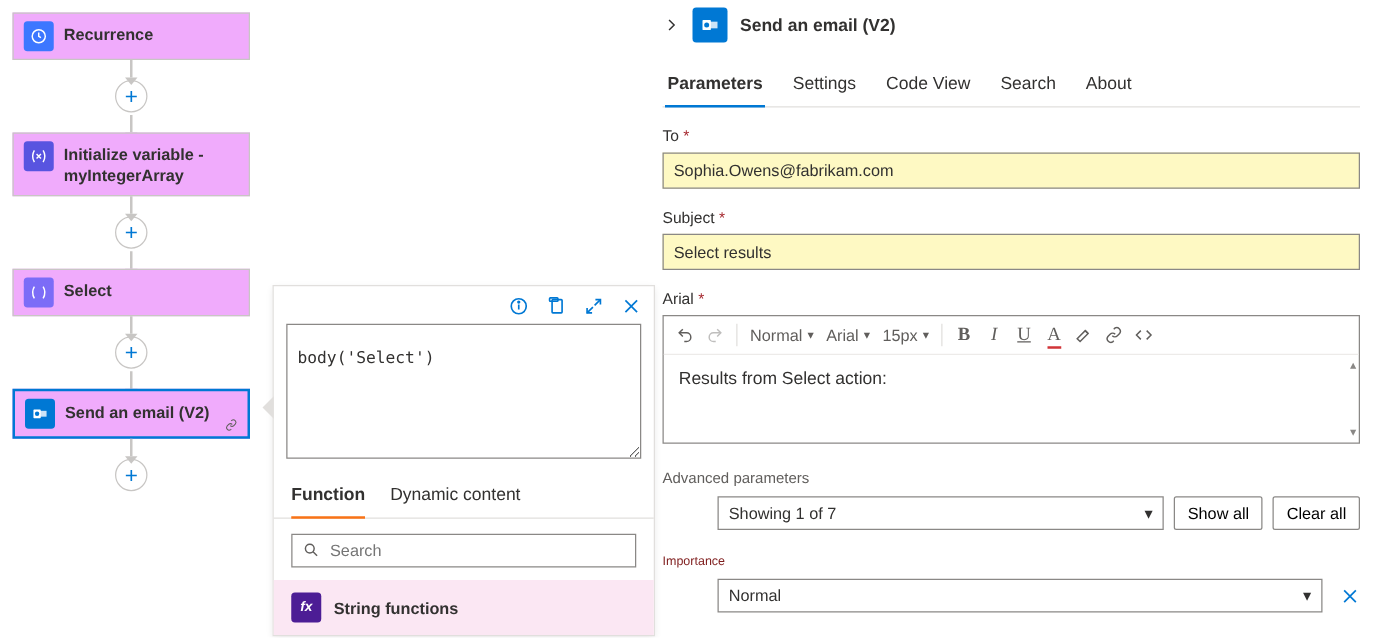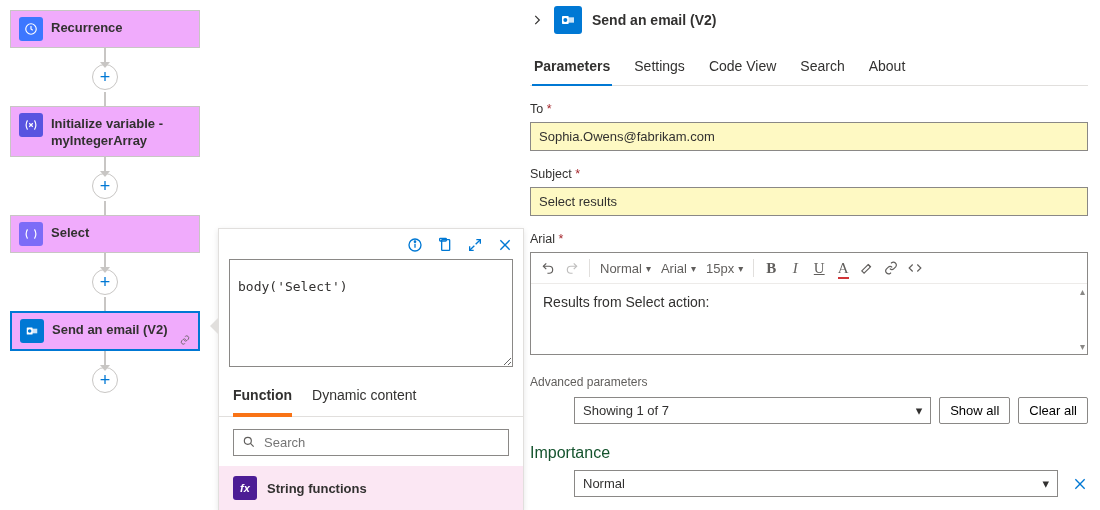--- a/index.html
+++ b/index.html
@@ -133,21 +133,21 @@
     border-bottom: 1px solid #e1dfdd;
   }
   .fly-tab {
     padding: 6px 0 10px;
     cursor:pointer;
     color:#323130;
     font-size:14px;
   }
   .fly-tab.active {
     font-weight:600;
-    border-bottom: 4px solid #f97316;
+    border-bottom: 2px solid #f97316;
     margin-bottom:-1px;
   }
   .fly-search {
     margin: 12px 14px 10px;
     border:1px solid #8a8886;
     display:flex; align-items:flex-start; gap:8px;
     padding:5px 8px;
   }
   .fly-search input {
     border:none; outline:none; font-size:13px; flex:1;
@@ -508,21 +508,21 @@
   <div class="adv-label">Advanced parameters</div>
   <div class="adv-row">
     <div class="adv-select">
       <span>Showing 1 of 7</span>
       <span>▾</span>
     </div>
     <button class="btn">Show all</button>
     <button class="btn">Clear all</button>
   </div>
 
-  <div class="adv-label" style="color:#14532d;font-size:16px">Importance</div>
+  <div class="adv-label" style="color:#7f1d1d;font-size:10px">Importance</div>
   <div class="adv-row">
     <div class="adv-select">
       <span>Normal</span>
       <span>▾</span>
     </div>
     <span class="close-x">
       <svg width="16" height="16" viewBox="0 0 24 24" fill="none" stroke="#0078d4" stroke-width="2">
           <line x1="5" y1="5" x2="19" y2="19"></line>
           <line x1="19" y1="5" x2="5" y2="19"></line>
         </svg>

